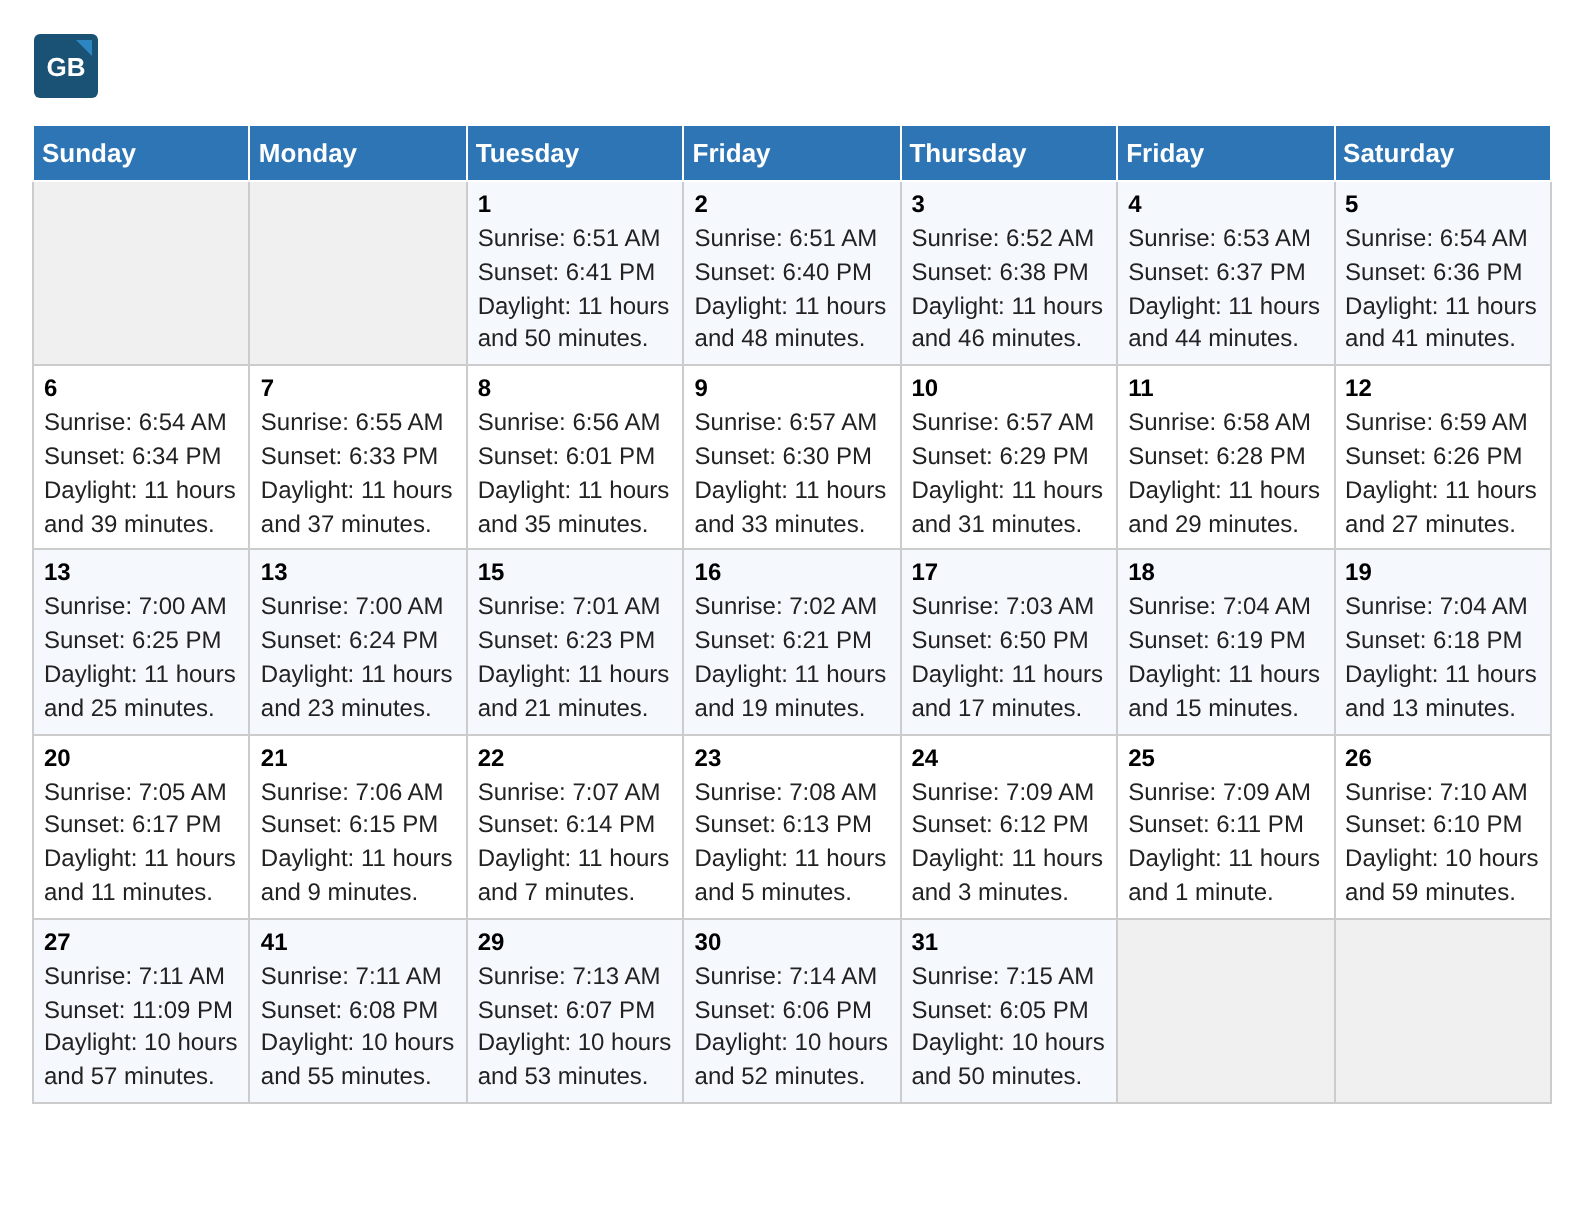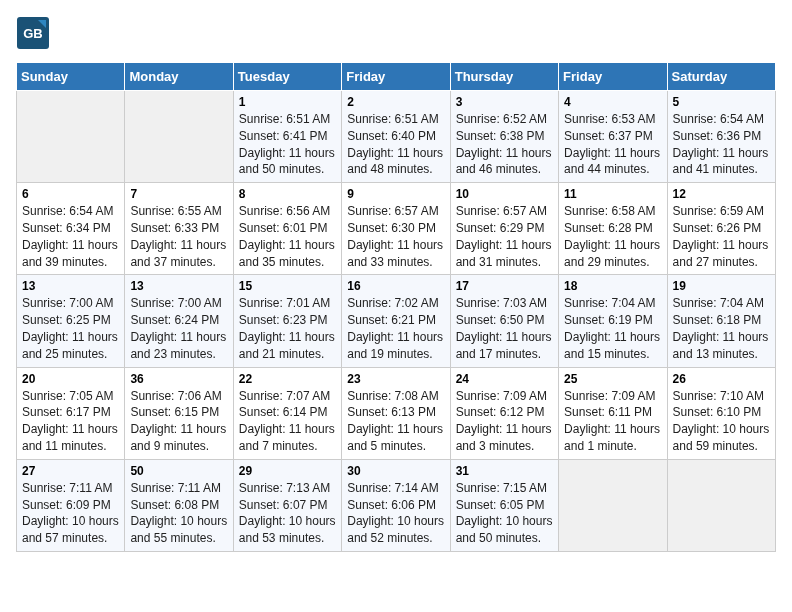--- a/index.html
+++ b/index.html
@@ -242,21 +242,21 @@
         </td>
       </tr>
       <tr>
         <td>
           <span class="day-num">20</span>
           <div class="day-info">Sunrise: 7:05 AM
 Sunset: 6:17 PM
 Daylight: 11 hours and 11 minutes.</div>
         </td>
         <td>
-          <span class="day-num">36</span>
+          <span class="day-num">21</span>
           <div class="day-info">Sunrise: 7:06 AM
 Sunset: 6:15 PM
 Daylight: 11 hours and 9 minutes.</div>
         </td>
         <td>
           <span class="day-num">22</span>
           <div class="day-info">Sunrise: 7:07 AM
 Sunset: 6:14 PM
 Daylight: 11 hours and 7 minutes.</div>
         </td>
@@ -282,25 +282,25 @@
           <span class="day-num">26</span>
           <div class="day-info">Sunrise: 7:10 AM
 Sunset: 6:10 PM
 Daylight: 10 hours and 59 minutes.</div>
         </td>
       </tr>
       <tr>
         <td>
           <span class="day-num">27</span>
           <div class="day-info">Sunrise: 7:11 AM
-Sunset: 6:09 PM
+Sunset: 11:09 PM
 Daylight: 10 hours and 57 minutes.</div>
         </td>
         <td>
-          <span class="day-num">50</span>
+          <span class="day-num">41</span>
           <div class="day-info">Sunrise: 7:11 AM
 Sunset: 6:08 PM
 Daylight: 10 hours and 55 minutes.</div>
         </td>
         <td>
           <span class="day-num">29</span>
           <div class="day-info">Sunrise: 7:13 AM
 Sunset: 6:07 PM
 Daylight: 10 hours and 53 minutes.</div>
         </td>

